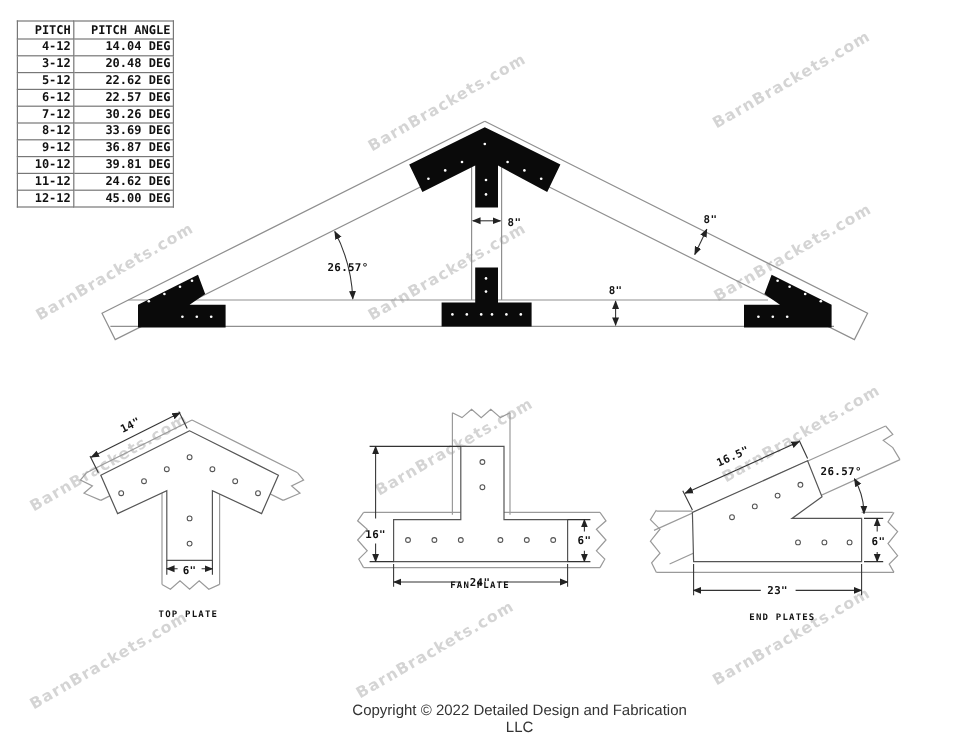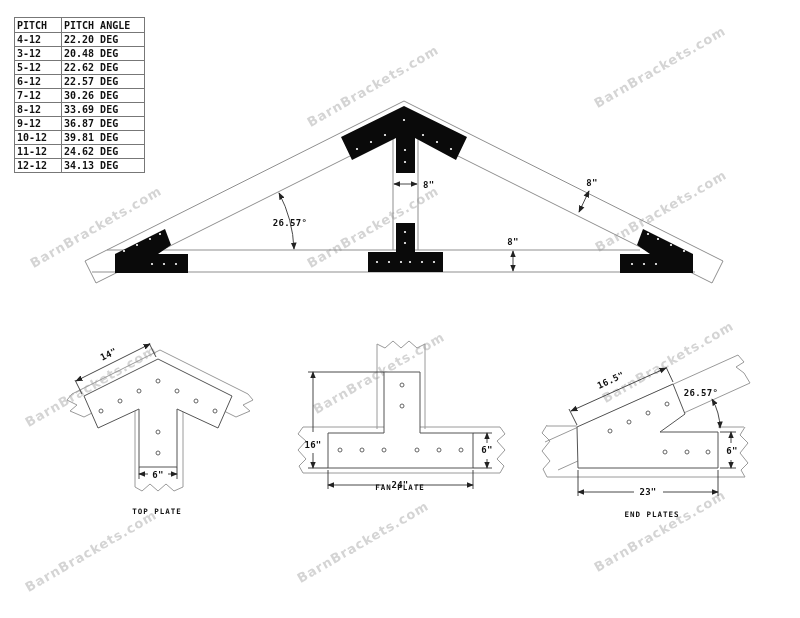--- a/index.html
+++ b/index.html
@@ -5,21 +5,21 @@
   html,body{margin:0;padding:0;background:#fff;}
   #canvas{position:relative;width:800px;height:618px;background:#fff;overflow:hidden;
           font-family:"DejaVu Sans Mono",monospace;}
   
   .watermark{position:absolute;transform:translate(-50%,-50%) rotate(-30deg);
              font:bold 13px "DejaVu Sans",sans-serif;letter-spacing:1px;
              color:rgba(60,60,60,0.22);white-space:nowrap;pointer-events:none;}
   
   #pitch-table{position:absolute;left:14px;top:17px;border-collapse:collapse;
                font:bold 10px "DejaVu Sans Mono",monospace;color:#111;}
-  #pitch-table th,#pitch-table td{border:1px solid #777;text-align:left;padding:0 2px;
+  #pitch-table th,#pitch-table td{border:1px solid #777;text-align:right;padding:0 2px;
                height:13px;line-height:13px;white-space:nowrap;}
   #pitch-table th{height:14px;}
   #pitch-table .c-pitch{width:42px;}
   #pitch-table .c-angle{width:78px;}
   
   #lineart{position:absolute;left:0;top:0;}
   .dim-text{font:bold 9px "DejaVu Sans Mono",monospace;fill:#111;letter-spacing:0.3px;}
   
   .plate-label{position:absolute;width:120px;text-align:center;
                font:bold 7.5px "DejaVu Sans Mono",monospace;letter-spacing:1px;color:#111;}
@@ -49,21 +49,21 @@
   <table id="pitch-table">
     <thead>
       <tr>
         <th class="c-pitch">PITCH</th>
         <th class="c-angle">PITCH ANGLE</th>
       </tr>
     </thead>
     <tbody>
         <tr>
           <td class="c-pitch">4-12</td>
-          <td class="c-angle">22.20 DEG</td>
+          <td class="c-angle">14.04 DEG</td>
         </tr>
         <tr>
           <td class="c-pitch">3-12</td>
           <td class="c-angle">20.48 DEG</td>
         </tr>
         <tr>
           <td class="c-pitch">5-12</td>
           <td class="c-angle">22.62 DEG</td>
         </tr>
         <tr>
@@ -85,21 +85,21 @@
         <tr>
           <td class="c-pitch">10-12</td>
           <td class="c-angle">39.81 DEG</td>
         </tr>
         <tr>
           <td class="c-pitch">11-12</td>
           <td class="c-angle">24.62 DEG</td>
         </tr>
         <tr>
           <td class="c-pitch">12-12</td>
-          <td class="c-angle">34.13 DEG</td>
+          <td class="c-angle">45.00 DEG</td>
         </tr>
       </tbody>
   </table>
 
   <svg id="lineart" width="800" height="618" viewBox="0 0 800 618">
     <defs>
       <marker id="arw" viewBox="0 0 10 10" refX="9" refY="5" markerWidth="8" markerHeight="8" orient="auto-start-reverse">
         <path d="M0,1 L10,5 L0,9 z" fill="#222"></path>
       </marker>
     </defs>
@@ -284,14 +284,15 @@
       <text class="dim-text" x="701" y="396" text-anchor="middle">26.57°</text>
       <text class="dim-text" x="732" y="454" text-anchor="middle">6"</text>
       <text class="dim-text" x="648" y="495" text-anchor="middle">23"</text>
     </g>
   </svg>
 
   <div class="plate-label" id="label-top-plate">TOP PLATE</div>
   <div class="plate-label" id="label-fan-plate">FAN PLATE</div>
   <div class="plate-label" id="label-end-plates">END PLATES</div>
 
+  <div id="copyright">Copyright © 2022 Detailed Design and Fabrication LLC</div>
 
 </div>
 
 </body></html>

